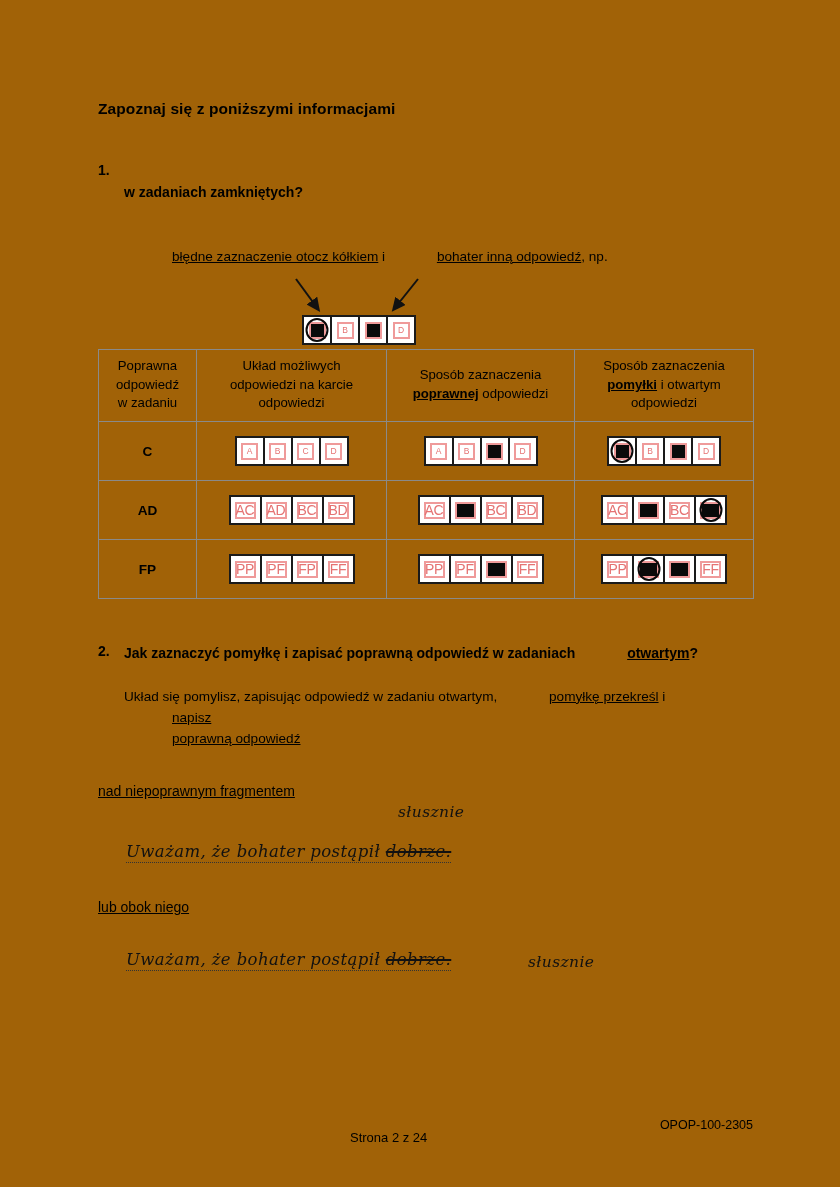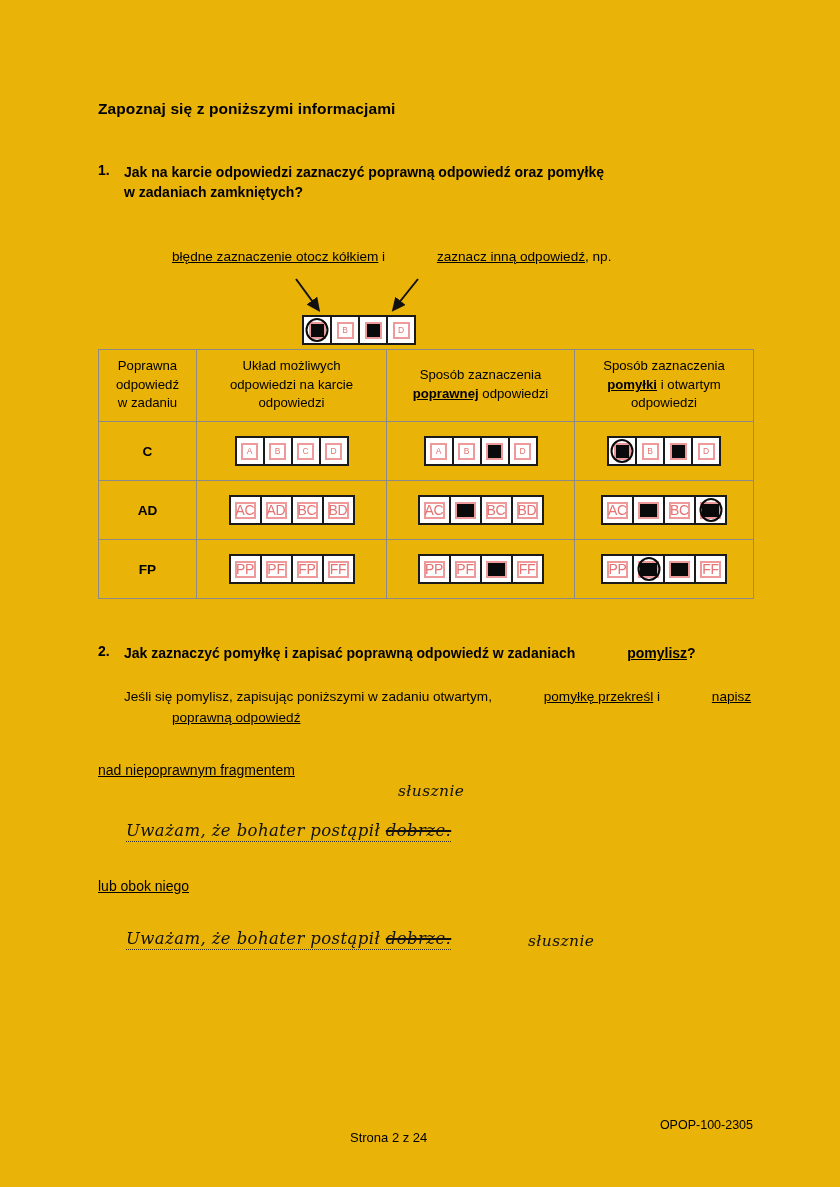--- a/index.html
+++ b/index.html
@@ -8,21 +8,21 @@
     background: #ffffff;
   }
   body {
     font-family: "Liberation Sans", sans-serif;
     color: #000000;
   }
   .page {
     position: relative;
     width: 840px;
     height: 1187px;
-    background: #eab308;
+    background: #a16207;
     overflow: hidden;
   }
   .content {
     position: absolute;
     left: 98px;
     top: 0;
     width: 655px;
   }
 
   
@@ -229,28 +229,28 @@
 <body>
 
 <div class="page">
   <div class="content">
 
     <h1 class="doc-title">Zapoznaj się z poniższymi informacjami</h1>
 
     <div class="q-block">
       <div class="q-num">1.</div>
       <div class="q-text">
-        <span>Jak na karcie odpowiedzi zaznaczyć poprawną odpowiedź oraz pomyłkę</span><br>
+        <br>
         <span>w zadaniach zamkniętych?</span>
       </div>
     </div>
 
     <div class="para">
       <br>
-      <span class="u">błędne zaznaczenie otocz kółkiem</span><span> i </span><span class="u">zaznacz inną odpowiedź</span><span>, np.</span>
+      <span class="u">błędne zaznaczenie otocz kółkiem</span><span> i </span><span class="u">bohater inną odpowiedź</span><span>, np.</span>
     </div>
 
     <div class="example-zone">
       <svg class="arrows-svg" width="240" height="42">
         <defs>
           <marker id="ah" markerWidth="7" markerHeight="7" refX="5.2" refY="3.3" orient="auto">
             <path d="M0,0 L7,3.3 L0,6.6 z" fill="#111111"></path>
           </marker>
         </defs>
         <line x1="18" y1="2" x2="40" y2="32" stroke="#111111" stroke-width="2" marker-end="url(#ah)"></line>
@@ -439,26 +439,26 @@
                   <div class="ans-inner">FF</div>
                 </div>
               </div></td>
           </tr>
         </tbody>
     </table>
 
     <div class="q-block">
       <div class="q-num">2.</div>
       <div class="q-text">
-        <span>Jak zaznaczyć pomyłkę i zapisać poprawną odpowiedź w zadaniach </span><span class="u">pomylisz</span><span>?</span>
+        <span>Jak zaznaczyć pomyłkę i zapisać poprawną odpowiedź w zadaniach </span><span class="u">otwartym</span><span>?</span>
       </div>
     </div>
 
     <div class="para">
-      <span>Jeśli się pomylisz, zapisując poniższymi w zadaniu otwartym, </span><span class="u">pomyłkę przekreśl</span><span> i </span><span class="u">napisz</span><br>
+      <span>Układ się pomylisz, zapisując odpowiedź w zadaniu otwartym, </span><span class="u">pomyłkę przekreśl</span><span> i </span><span class="u">napisz</span><br>
       <span class="u">poprawną odpowiedź</span>
     </div>
 
     <div class="hw-label">nad niepoprawnym fragmentem</div>
     <div class="hw-block">
       <div class="hw-line hw-above">słusznie</div>
       <div class="hw-line hw-main">
         <span>Uważam, że bohater postąpił </span><span class="hw-strike">dobrze.</span>
       </div>
     </div>

